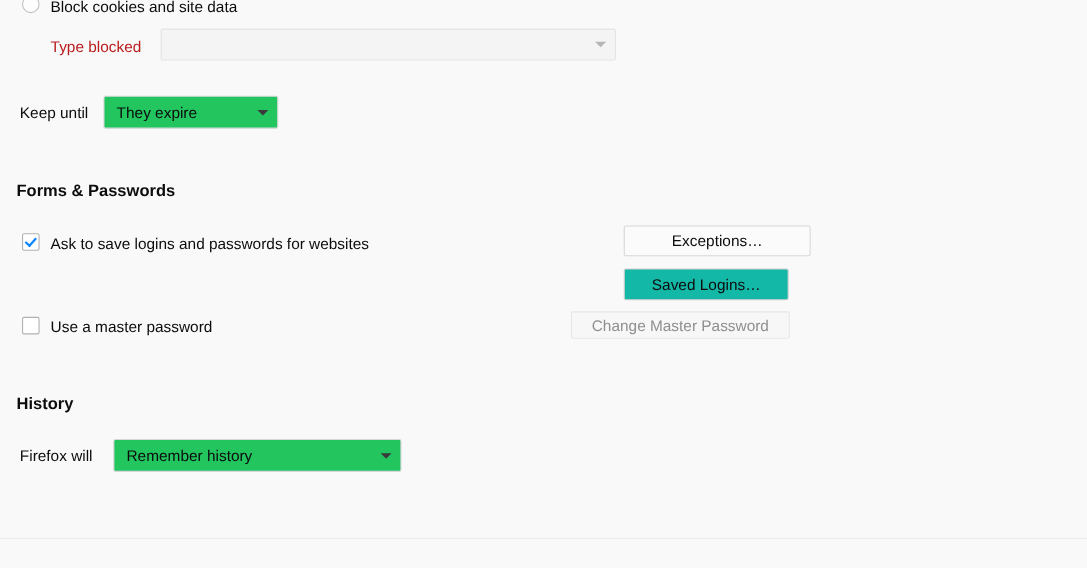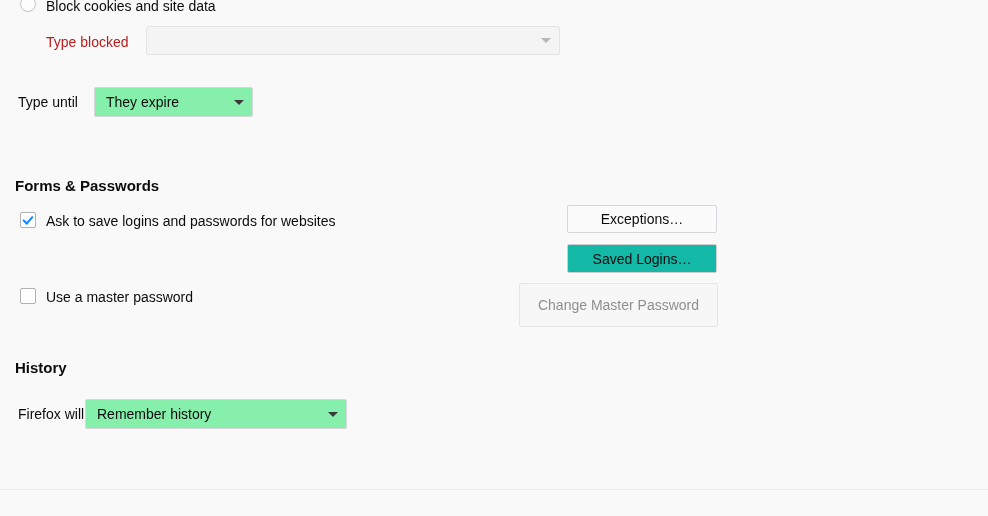--- a/index.html
+++ b/index.html
@@ -72,21 +72,21 @@
     width: 4px;
     height: 8px;
     border: solid #0a84ff;
     border-width: 0 2px 2px 0;
     transform: rotate(42deg);
   }
 
   
   .dropdown {
     box-sizing: border-box;
-    background: #86efac;
+    background: #22c55e;
     border: 1px solid #d7d7db;
     border-radius: 2px;
     display: flex;
     align-items: center;
     padding: 0 8px 0 11px;
     font-size: 14px;
     color: #0c0c0d;
     white-space: nowrap;
   }
   .dropdown .dd-text {
@@ -152,50 +152,50 @@
   </div>
   <div class="abs lbl" style="left:46px; top:-3px;">Block cookies and site data</div>
 
   <div class="abs lbl dim" style="left:46px; top:33px;">Type blocked</div>
 
   <div class="abs dropdown disabled" style="left:146px; top:26px; width:414px; height:29px;">
     <span class="dd-text"></span>
     <span class="arrow"></span>
   </div>
 
-  <div class="abs lbl" style="left:18px; top:93px;">Type until</div>
+  <div class="abs lbl" style="left:18px; top:93px;">Keep until</div>
 
   <div class="abs dropdown" style="left:94px; top:87px; width:159px; height:30px;">
     <span class="dd-text">They expire</span>
     <span class="arrow"></span>
   </div>
 
-  <div class="abs section-head" style="left:15px; top:165px;margin-top:12px;">Forms &amp; Passwords</div>
+  <div class="abs section-head" style="left:15px; top:165px;">Forms &amp; Passwords</div>
 
   <div class="abs" style="left:20px; top:212px;">
     <div class="checkbox checked"></div>
   </div>
   <div class="abs lbl" style="left:46px; top:212px;">Ask to save logins and passwords for websites</div>
 
-  <div class="abs btn" style="left:567px; top:205px; width:150px; height:28px;">Exceptions…</div>
+  <div class="abs btn" style="left:567px; top:205px; width:170px; height:28px;">Exceptions…</div>
 
   <div class="abs btn pressed" style="left:567px; top:244px; width:150px; height:29px;">Saved Logins…</div>
 
   <div class="abs" style="left:20px; top:288px;">
     <div class="checkbox"></div>
   </div>
   <div class="abs lbl" style="left:46px; top:288px;">Use a master password</div>
 
-  <div class="abs btn disabled" style="left:519px; top:283px; width:199px; height:44px;text-align:center;">Change Master Password</div>
+  <div class="abs btn disabled" style="left:519px; top:283px; width:199px; height:25px;text-align:center;">Change Master Password</div>
 
   <div class="abs section-head" style="left:15px; top:359px;">History</div>
 
   <div class="abs lbl" style="left:18px; top:405px;">Firefox will</div>
 
-  <div class="abs dropdown" style="left:85px; top:399px; width:262px; height:30px;">
+  <div class="abs dropdown" style="left:103px; top:399px; width:262px; height:30px;">
     <span class="dd-text">Remember history</span>
     <span class="arrow"></span>
   </div>
 
 
 
   <div class="abs divider" style="left:0px; top:489px; width:988px;"></div>
 
 </div>
 

